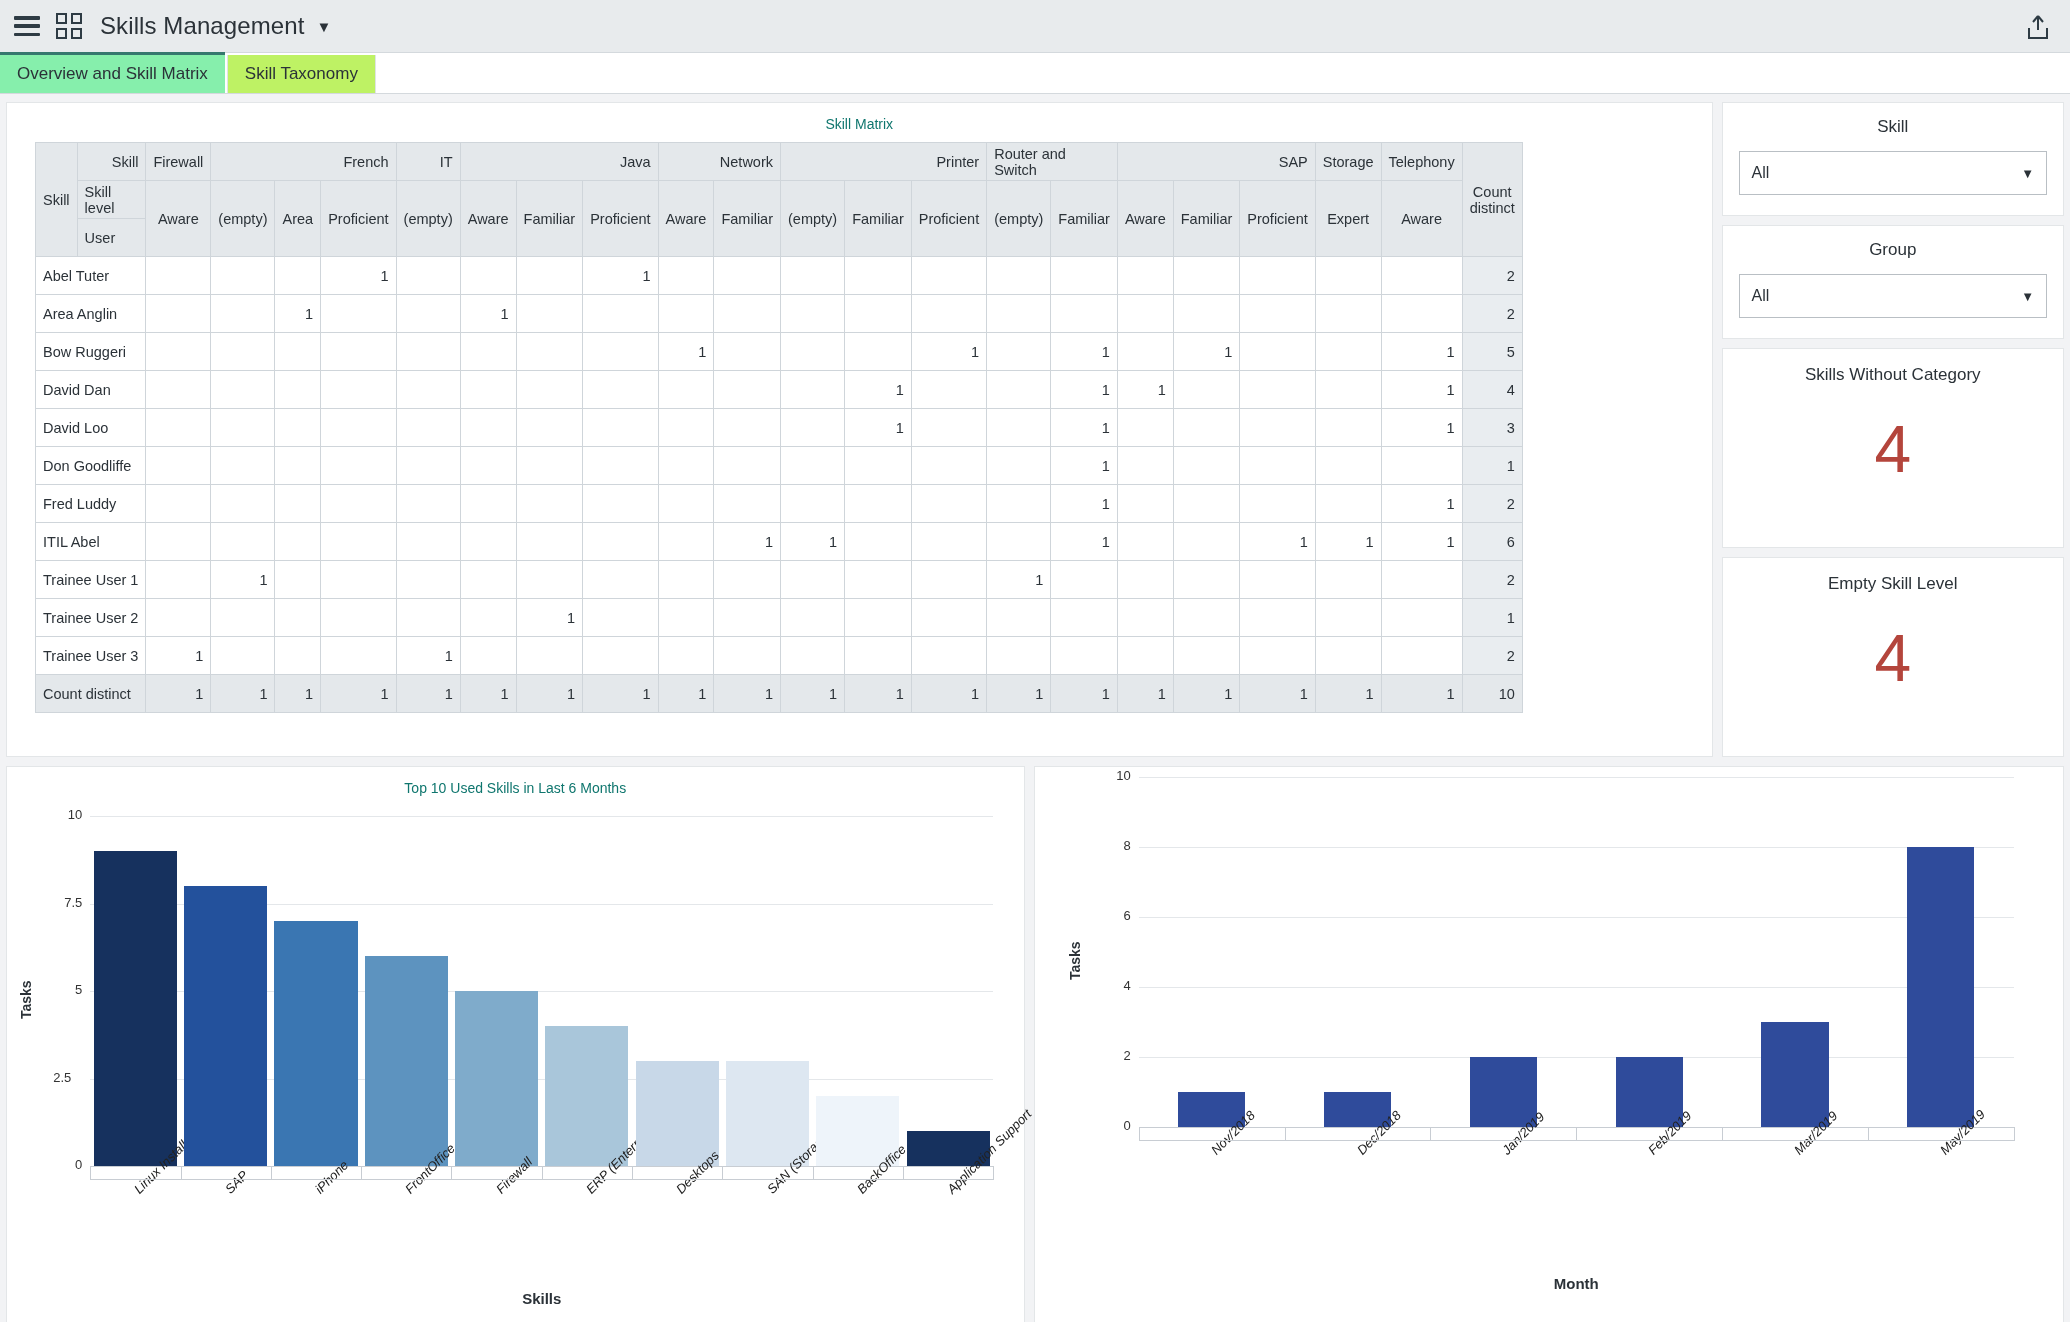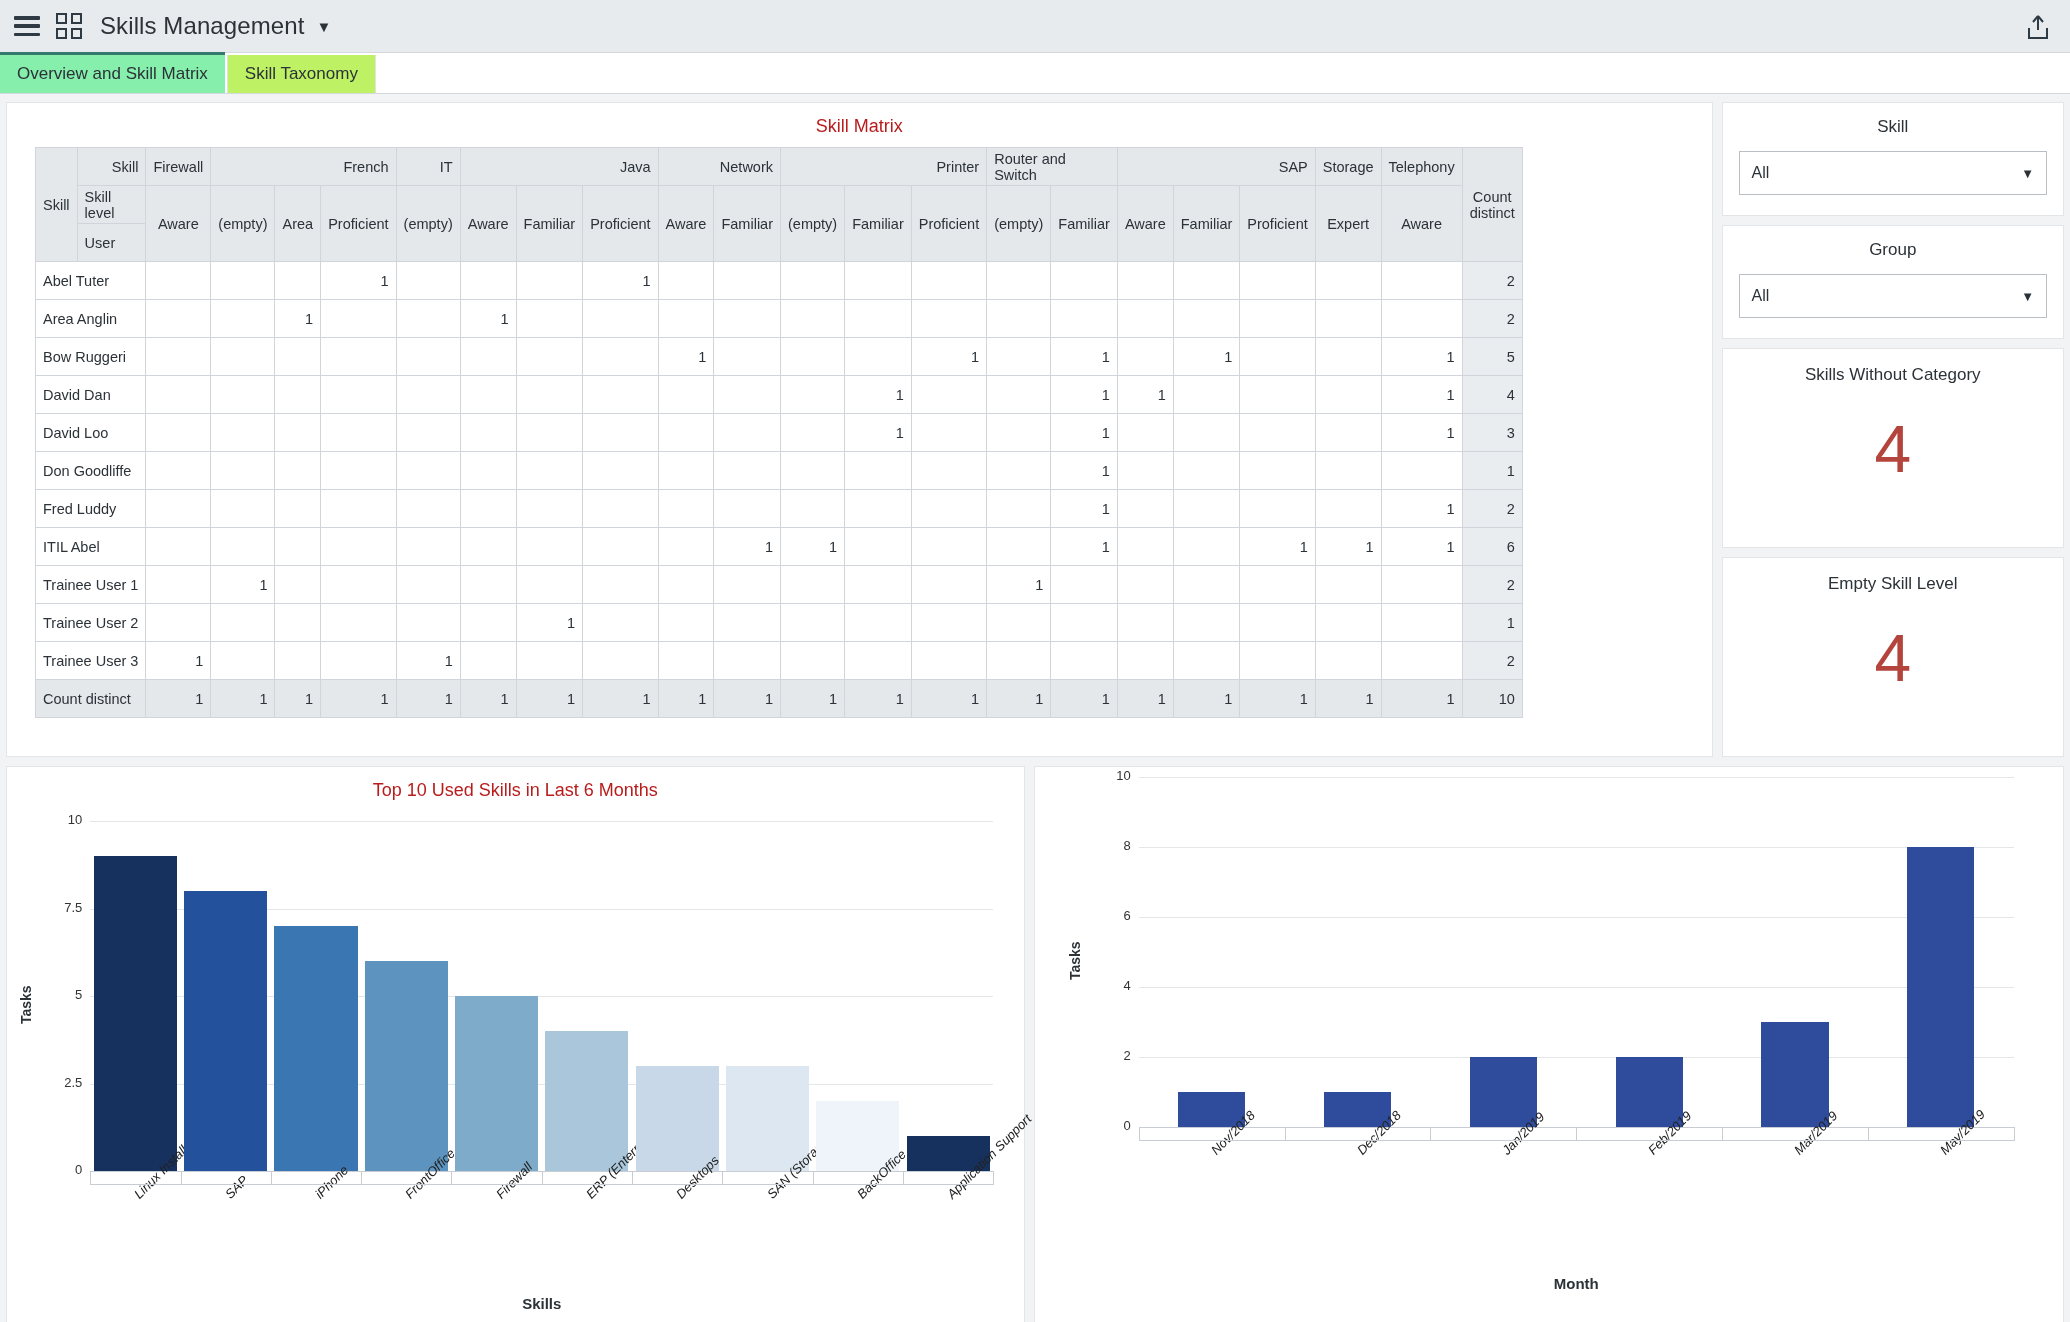--- a/index.html
+++ b/index.html
@@ -37,21 +37,21 @@
   }
   .tab.active { border-top: 3px solid #35786e; background: #86efac; }
   .tab.inactive { background: #bef264; margin-left: 2px; height: 38px; border-left: 1px solid #dfe3e6; border-right: 1px solid #dfe3e6; }
 
   
   .content { width: 2070px; height: 1228px; background: #f2f3f5; padding: 8px 6px 0 6px; }
   .row1 { display: flex; gap: 9px; height: 655px; }
   .row2 { display: flex; gap: 9px; height: 558px; margin-top: 9px; }
 
   .card { background: #fff; border: 1px solid #e3e6e8; }
-  .card-title { text-align: center; font-size: 18px; color: #b91c1c; padding: 13px 0 10px 0; }
+  .card-title { text-align: center; font-size: 14px; color: #0f766e; padding: 13px 0 10px 0; }
 
   .matrix-card { flex: 1 1 auto; width: 1709px; }
   .side-col { width: 343px; display: flex; flex-direction: column; gap: 9px; }
 
   
   .table-wrap { padding: 0 18px; }
   table.matrix { border-collapse: collapse; font-size: 14.5px; color: #2b3238; width: 1400px; margin-left: 10px; }
   table.matrix th, table.matrix td { border: 1px solid #cfd5da; padding: 0 7px; height: 38px; font-weight: normal; }
   table.matrix th { background: #e4e8eb; }
   .th-right { text-align: right; }
@@ -496,21 +496,21 @@
     </div>
   </div>
 
   <div class="row2">
     <div class="card chart-card">
       <div class="card-title">Top 10 Used Skills in Last 6 Months</div>
       <div class="plot" id="plot0" style="width: 1000px; height: 510px;">
           <div class="gridline" style="left: 75px; top: 360px; width: 903px; background: rgb(200, 205, 211);"></div>
           <div class="ytick" style="left: 27px; top: 351px;">0</div>
           <div class="gridline" style="left: 75px; top: 272.5px; width: 903px;"></div>
-          <div class="ytick" style="left: 27px; top: 263.5px;">2.5</div>
+          <div class="ytick" style="left: 27px; top: 263.5px; text-align: center;">2.5</div>
           <div class="gridline" style="left: 75px; top: 185px; width: 903px;"></div>
           <div class="ytick" style="left: 27px; top: 176px;">5</div>
           <div class="gridline" style="left: 75px; top: 97.5px; width: 903px;"></div>
           <div class="ytick" style="left: 27px; top: 88.5px;">7.5</div>
           <div class="gridline" style="left: 75px; top: 10px; width: 903px;"></div>
           <div class="ytick" style="left: 27px; top: 1px;">10</div>
           <div class="ylabel" style="left: 3px; top: 213px;">Tasks</div>
           <div class="bar" title="Linux Installatio...: 9" style="left: 78.612px; top: 45px; width: 83.076px; height: 315px; background: rgb(22, 49, 94);"></div>
           <div class="tickmark" style="left: 75px; top: 360px; height: 14px;"></div>
           <div class="xtick-lbl" style="left: 116.15px; top: 380px;">Linux Installatio...</div>

